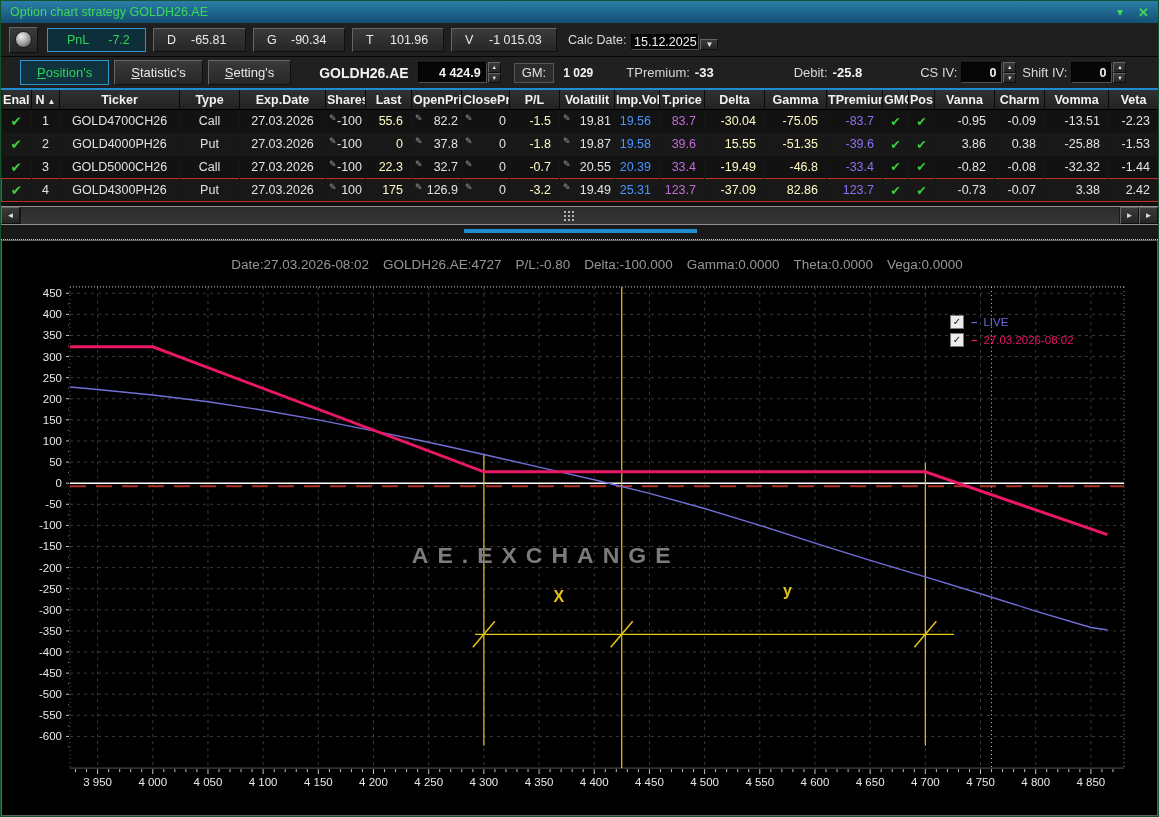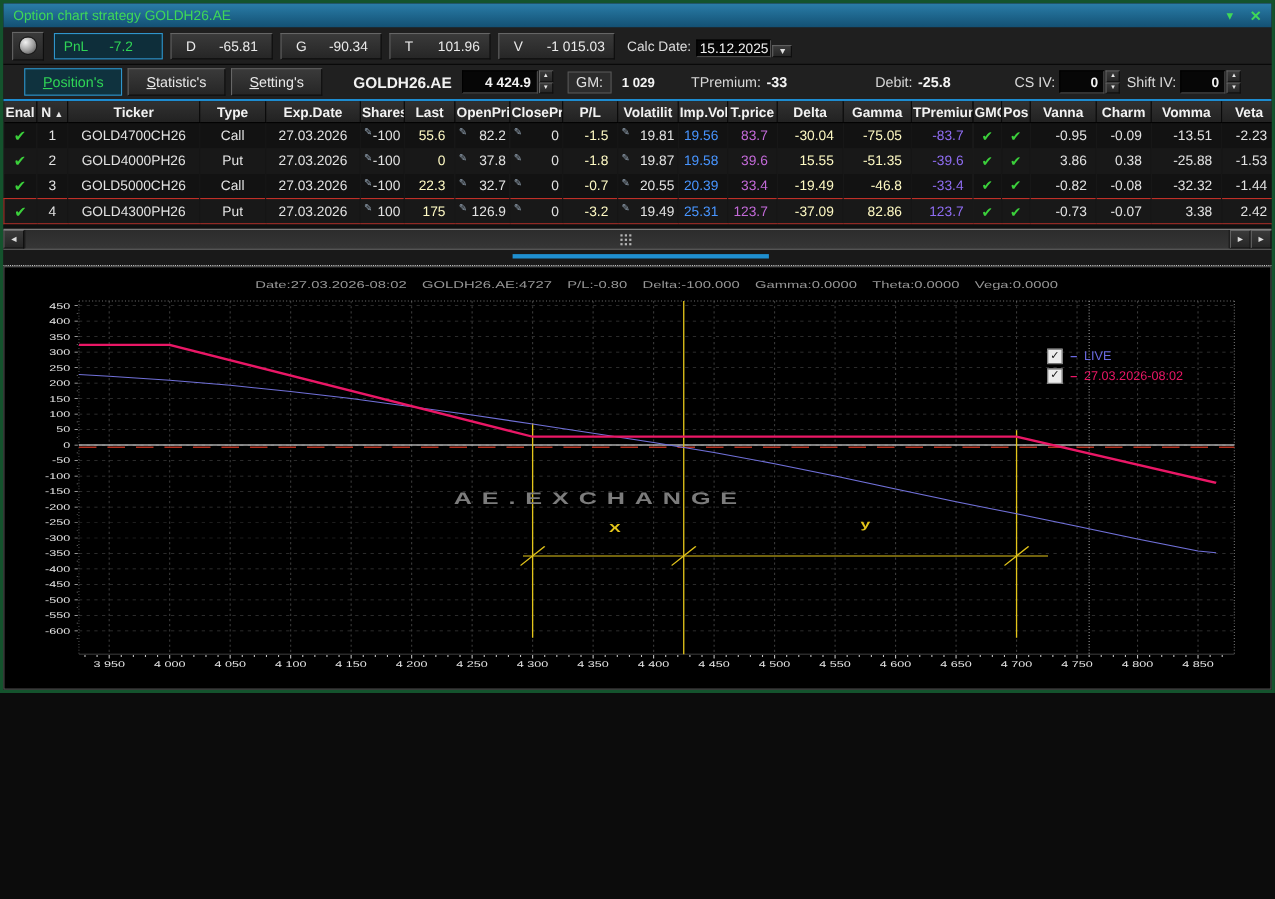--- a/index.html
+++ b/index.html
@@ -1,35 +1,35 @@
 <!DOCTYPE html>
 <html><head>
 <meta charset="utf-8">
 <style>
   html,body{margin:0;padding:0;background:#0c0c0c;font-family:"Liberation Sans",sans-serif;}
-  .window{width:1159px;height:630px;background:#1d1d1d;border:3px solid #14532d;box-sizing:border-box;
+  .window{width:1159px;height:817px;background:#1d1d1d;border:1px solid #14532d;box-sizing:border-box;
           display:flex;flex-direction:column;overflow:hidden;position:relative;}
   
   .titlebar{height:22px;flex:none;background:linear-gradient(#2a7da8,#135073);display:flex;align-items:center;padding:0 9px;}
   .title{color:#3fd858;font-size:12.5px;}
   .tbctl{margin-left:auto;display:flex;gap:15px;align-items:center;}
   .minbtn{color:#3fd858;font-size:12px;cursor:default;}
   .closebtn{color:#3fd858;font-size:13px;font-weight:bold;cursor:default;}
   
   .bevel{background:linear-gradient(#3a3a3a,#262626);border:1px solid;border-color:#666 #0e0e0e #0e0e0e #666;}
   .sunken{background:#060606;border:1px solid;border-color:#000 #515151 #515151 #000;}
   .toolbar{height:34px;flex:none;background:#1f1f1f;border-bottom:1px solid #060606;display:flex;align-items:center;font-size:12.5px;box-sizing:border-box;}
   .logo{width:27px;height:24px;margin-left:8px;display:flex;align-items:center;justify-content:center;}
   .logo i{display:block;width:15px;height:15px;border-radius:50%;background:radial-gradient(circle at 35% 30%,#f2f2f2,#9a9a9a 55%,#3c3c3c);border:1px solid #1a1a1a;}
   .pnlbox{margin-left:9px;width:99px;height:24px;border:1px solid #2f95cc;background:#0e2e3a;display:flex;align-items:center;color:#2fd456;box-sizing:border-box;}
-  .pnlbox .lbl{margin-left:8px;}
+  .pnlbox .lbl{margin-left:19px;}
   .pnlbox .val{margin-left:19px;}
   .gbox{margin-left:7px;height:24px;display:flex;align-items:center;color:#ebebeb;box-sizing:border-box;}
   .gbox .glabel{margin-left:13px;width:15px;}
-  .gbox .gval{margin-left:15px;}
+  .gbox .gval{margin-left:9px;}
   .calclabel{margin-left:11px;color:#dcdcdc;}
   .combo{margin-left:5px;height:21px;display:flex;align-items:flex-end;}
   .combo .cval{width:66px;color:#f0f0f0;display:flex;align-items:center;justify-content:center;font-size:12.5px;}
   .combo .carrow{width:16px;display:flex;align-items:center;justify-content:center;color:#e0e0e0;font-size:8px;margin-left:1px;}
   .tbtns{margin-left:8px;display:flex;align-items:center;}
   .tbtn{margin-left:5px;height:23px;padding:0 9px;display:flex;align-items:center;color:#ececec;box-sizing:border-box;cursor:default;}
   .tbtn.active{color:#2fd456;background:#0e2e3a;border:1px solid #2f95cc;}
   
   .tabrow{height:33px;flex:none;background:#202020;display:flex;align-items:center;border-bottom:2px solid #1e8cd0;font-size:13px;box-sizing:border-box;}
   .tabs{margin-left:14px;display:flex;}

